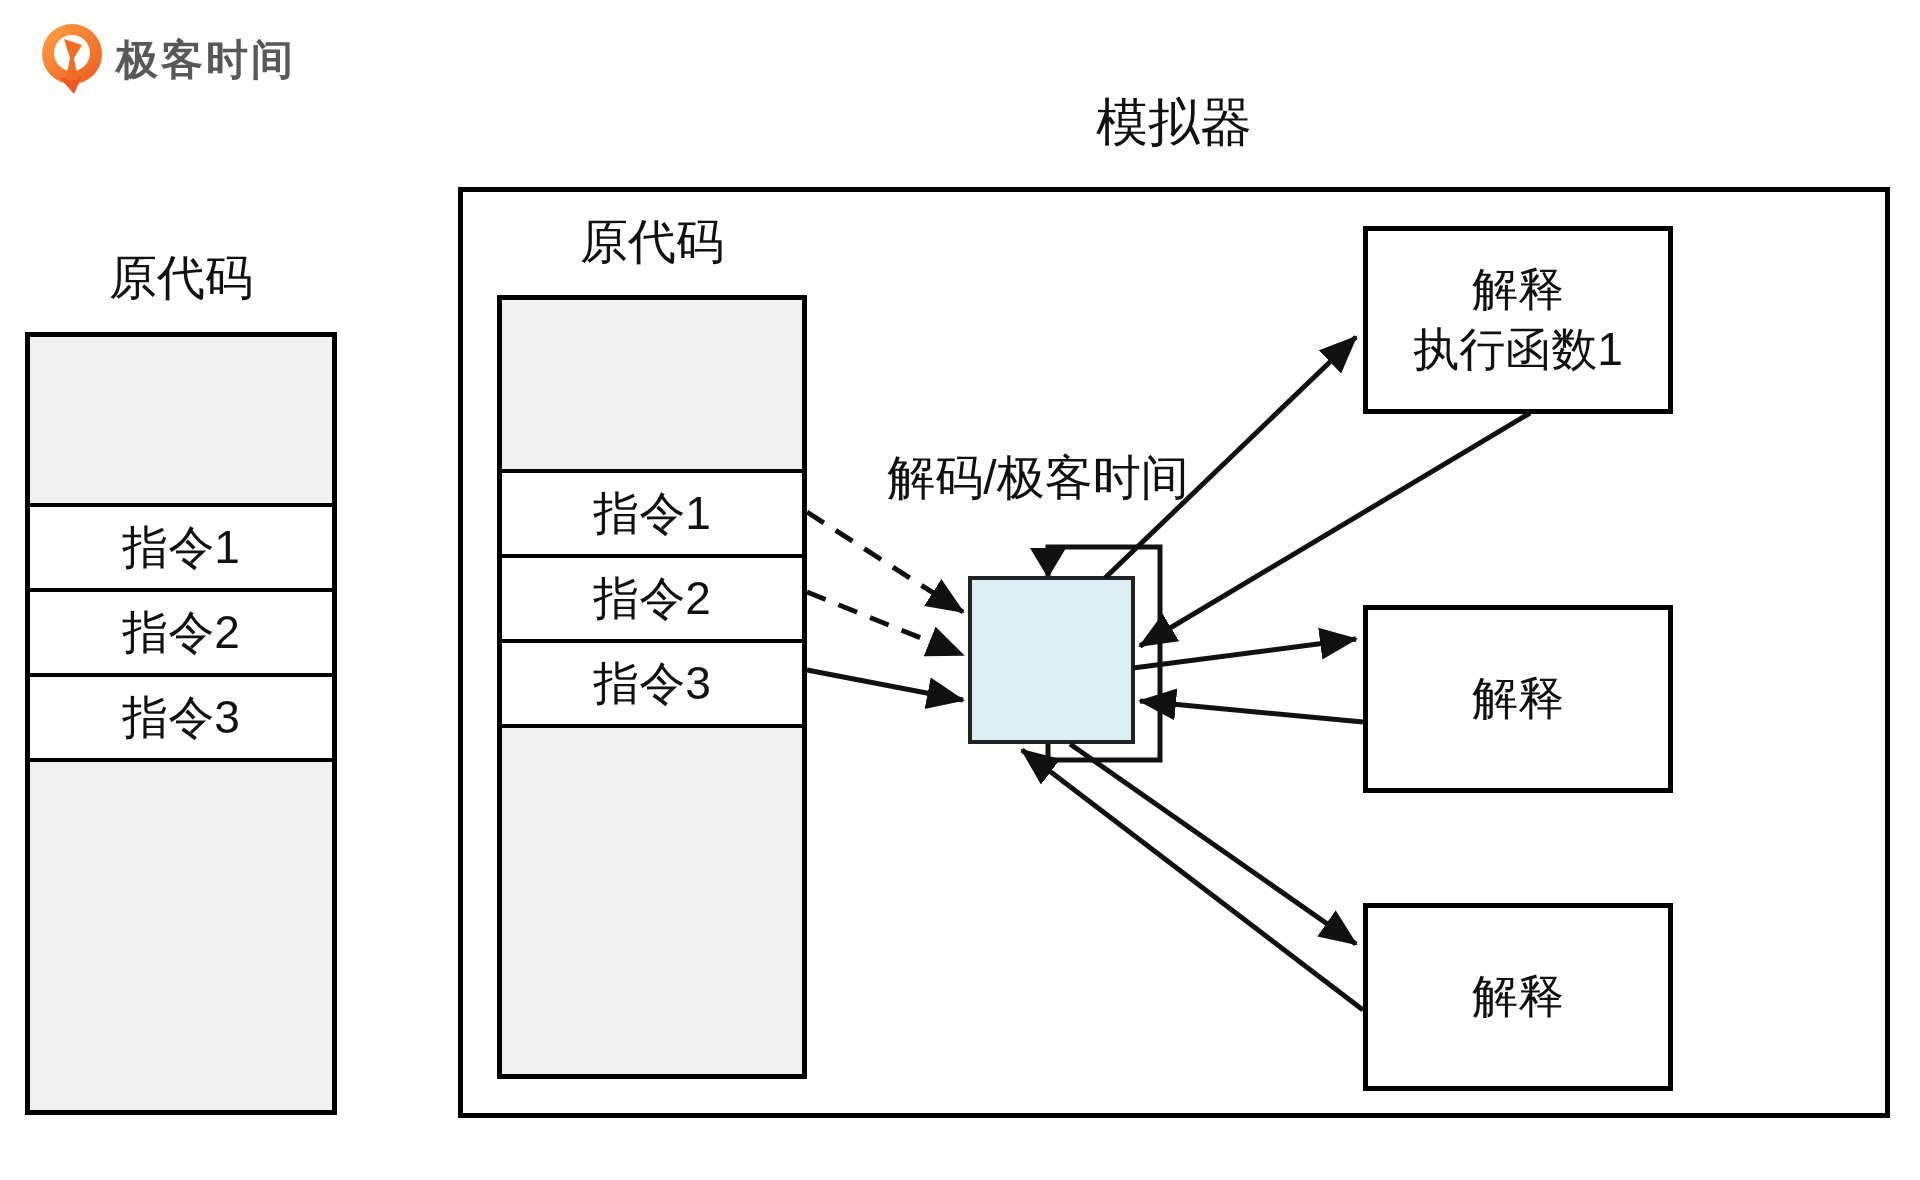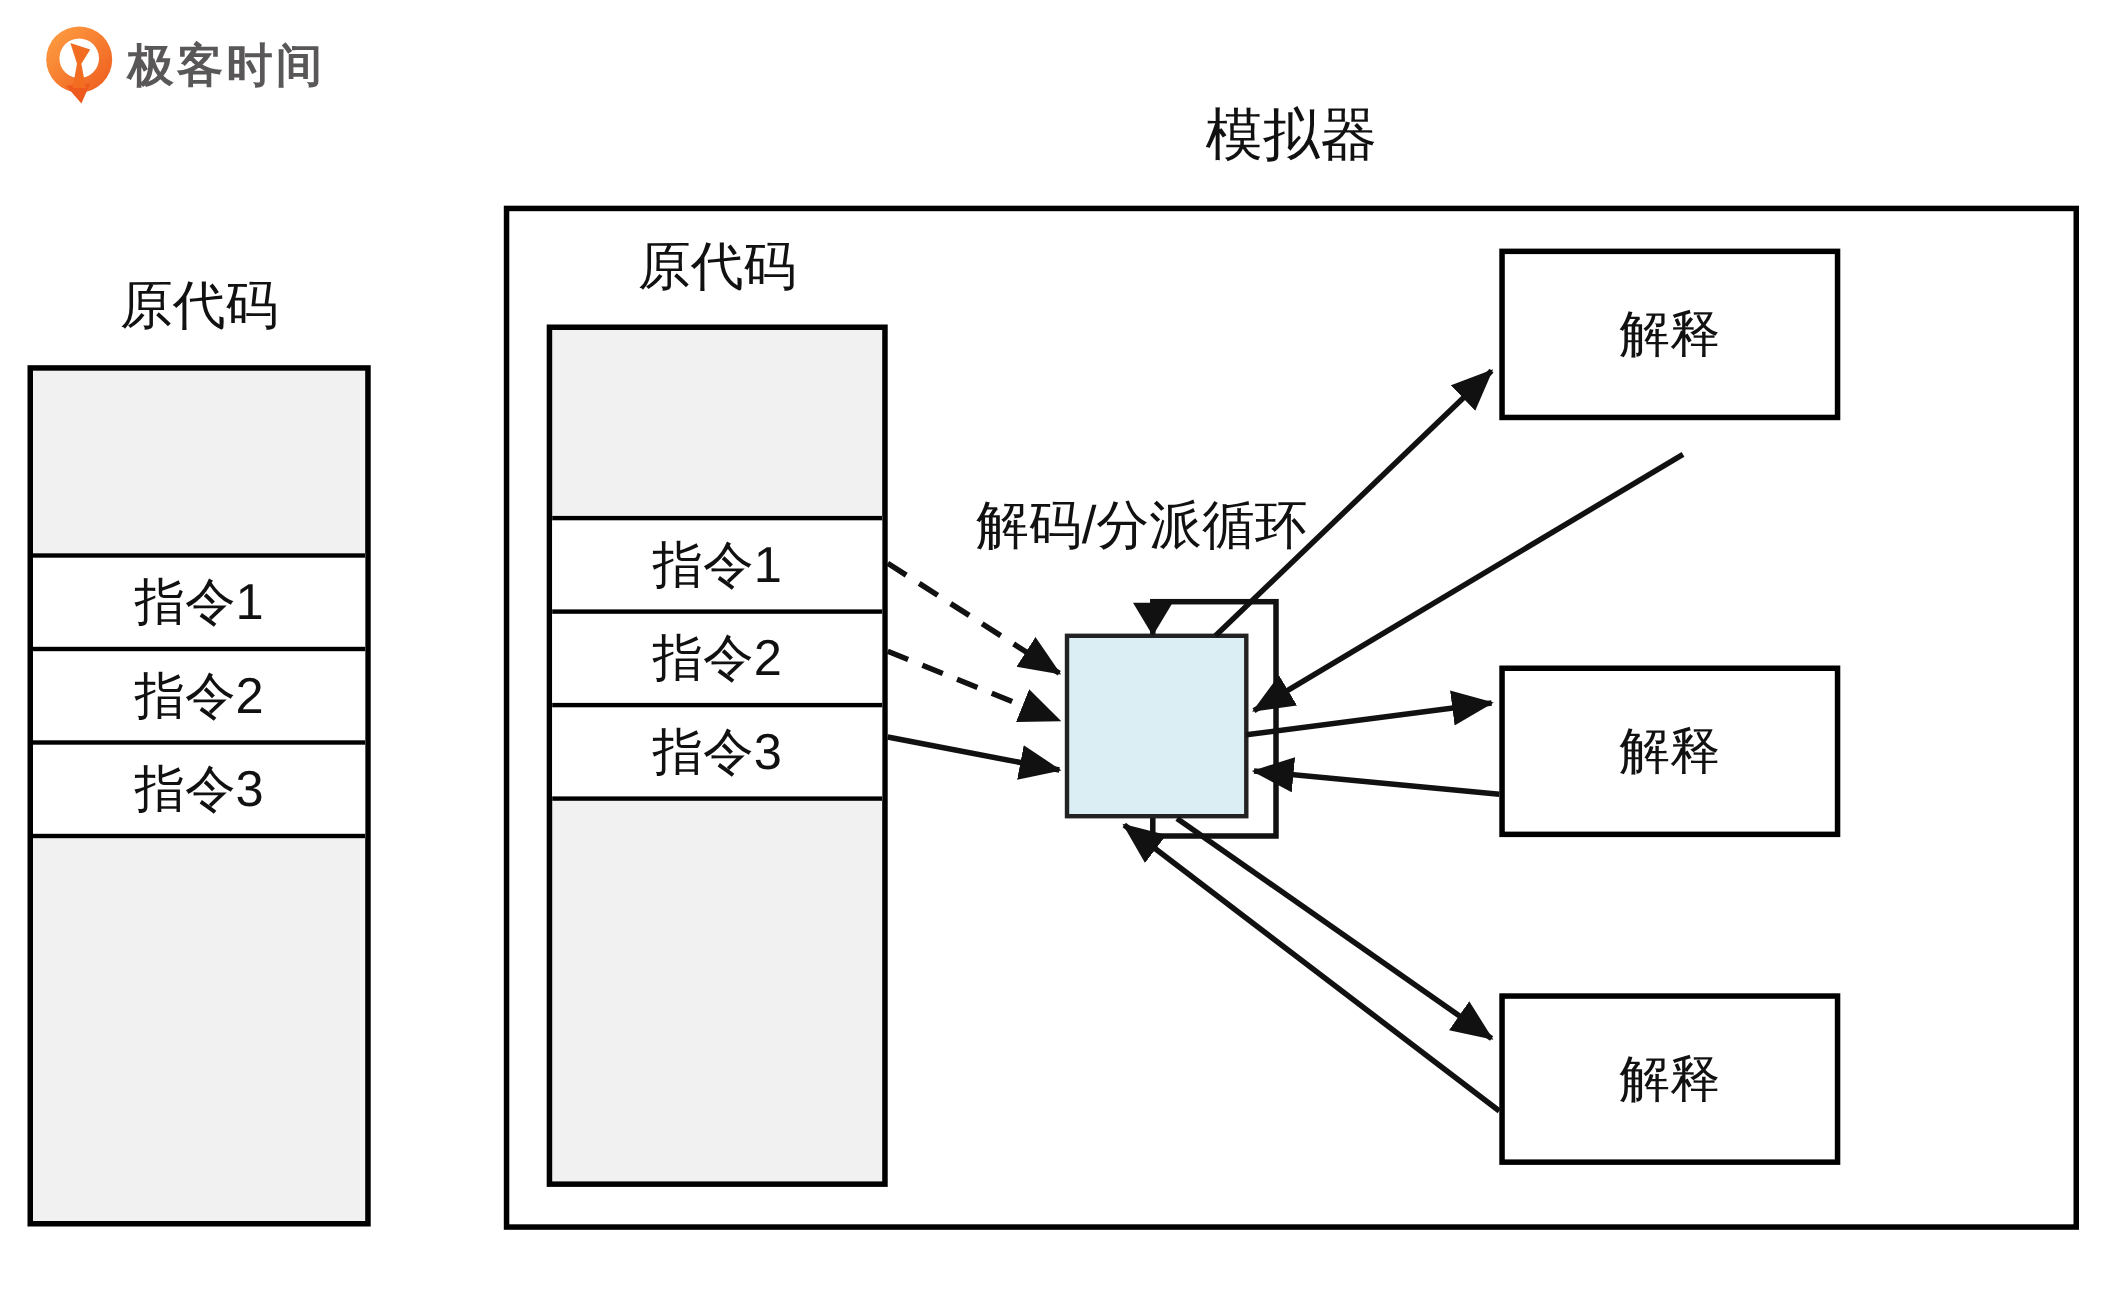--- a/index.html
+++ b/index.html
@@ -28,21 +28,21 @@
   .left-mem{left:25px;top:332px;width:312px;height:783px;}
   .inner-mem{left:497px;top:295px;width:310px;height:784px;}
   .gray-top-left{height:166px;flex:0 0 auto;}
   .gray-top-inner{height:169px;flex:0 0 auto;}
   .mem-row{height:81px;flex:0 0 auto;background:#fff;border-top:4px solid #000;
     display:flex;align-items:center;justify-content:center;font-size:46px;}
   .mem-row.last{border-bottom:4px solid #000;}
   .gray-rest{flex:1 1 auto;}
 
   
-  .func-box{left:1363px;width:310px;height:156px;border:5px solid #000;
+  .func-box{left:1363px;width:310px;height:188px;border:5px solid #000;
     box-sizing:border-box;background:#fff;display:flex;flex-direction:column;
     align-items:center;justify-content:center;font-size:46px;line-height:1.3;
     text-align:center;}
   .func1{top:226px;} .func2{top:605px;} .func3{top:903px;}
 
   
   .loop-label{left:838px;top:446px;width:400px;text-align:center;font-size:48px;}
 
   
   #arrows{position:absolute;left:0;top:0;z-index:5;pointer-events:none;}
@@ -84,24 +84,25 @@
 
   <div class="abs box-label label-inner">原代码</div>
   <div class="abs mem inner-mem">
     <div class="gray-top-inner"></div>
     <div class="mem-row">指令1</div>
     <div class="mem-row">指令2</div>
     <div class="mem-row last">指令3</div>
     <div class="gray-rest"></div>
   </div>
 
-  <div class="abs loop-label">解码/分派循环</div>
+  <div class="abs loop-label">解码/极客时间</div>
 
   <div class="abs func-box func1">
     <div>解释</div>
+    <div>执行函数1</div>
   </div>
   <div class="abs func-box func2">
     <div>解释</div>
   </div>
   <div class="abs func-box func3">
     <div>解释</div>
   </div>
 
   <svg id="arrows" width="1920" height="1180" viewBox="0 0 1920 1180">
     <defs>

